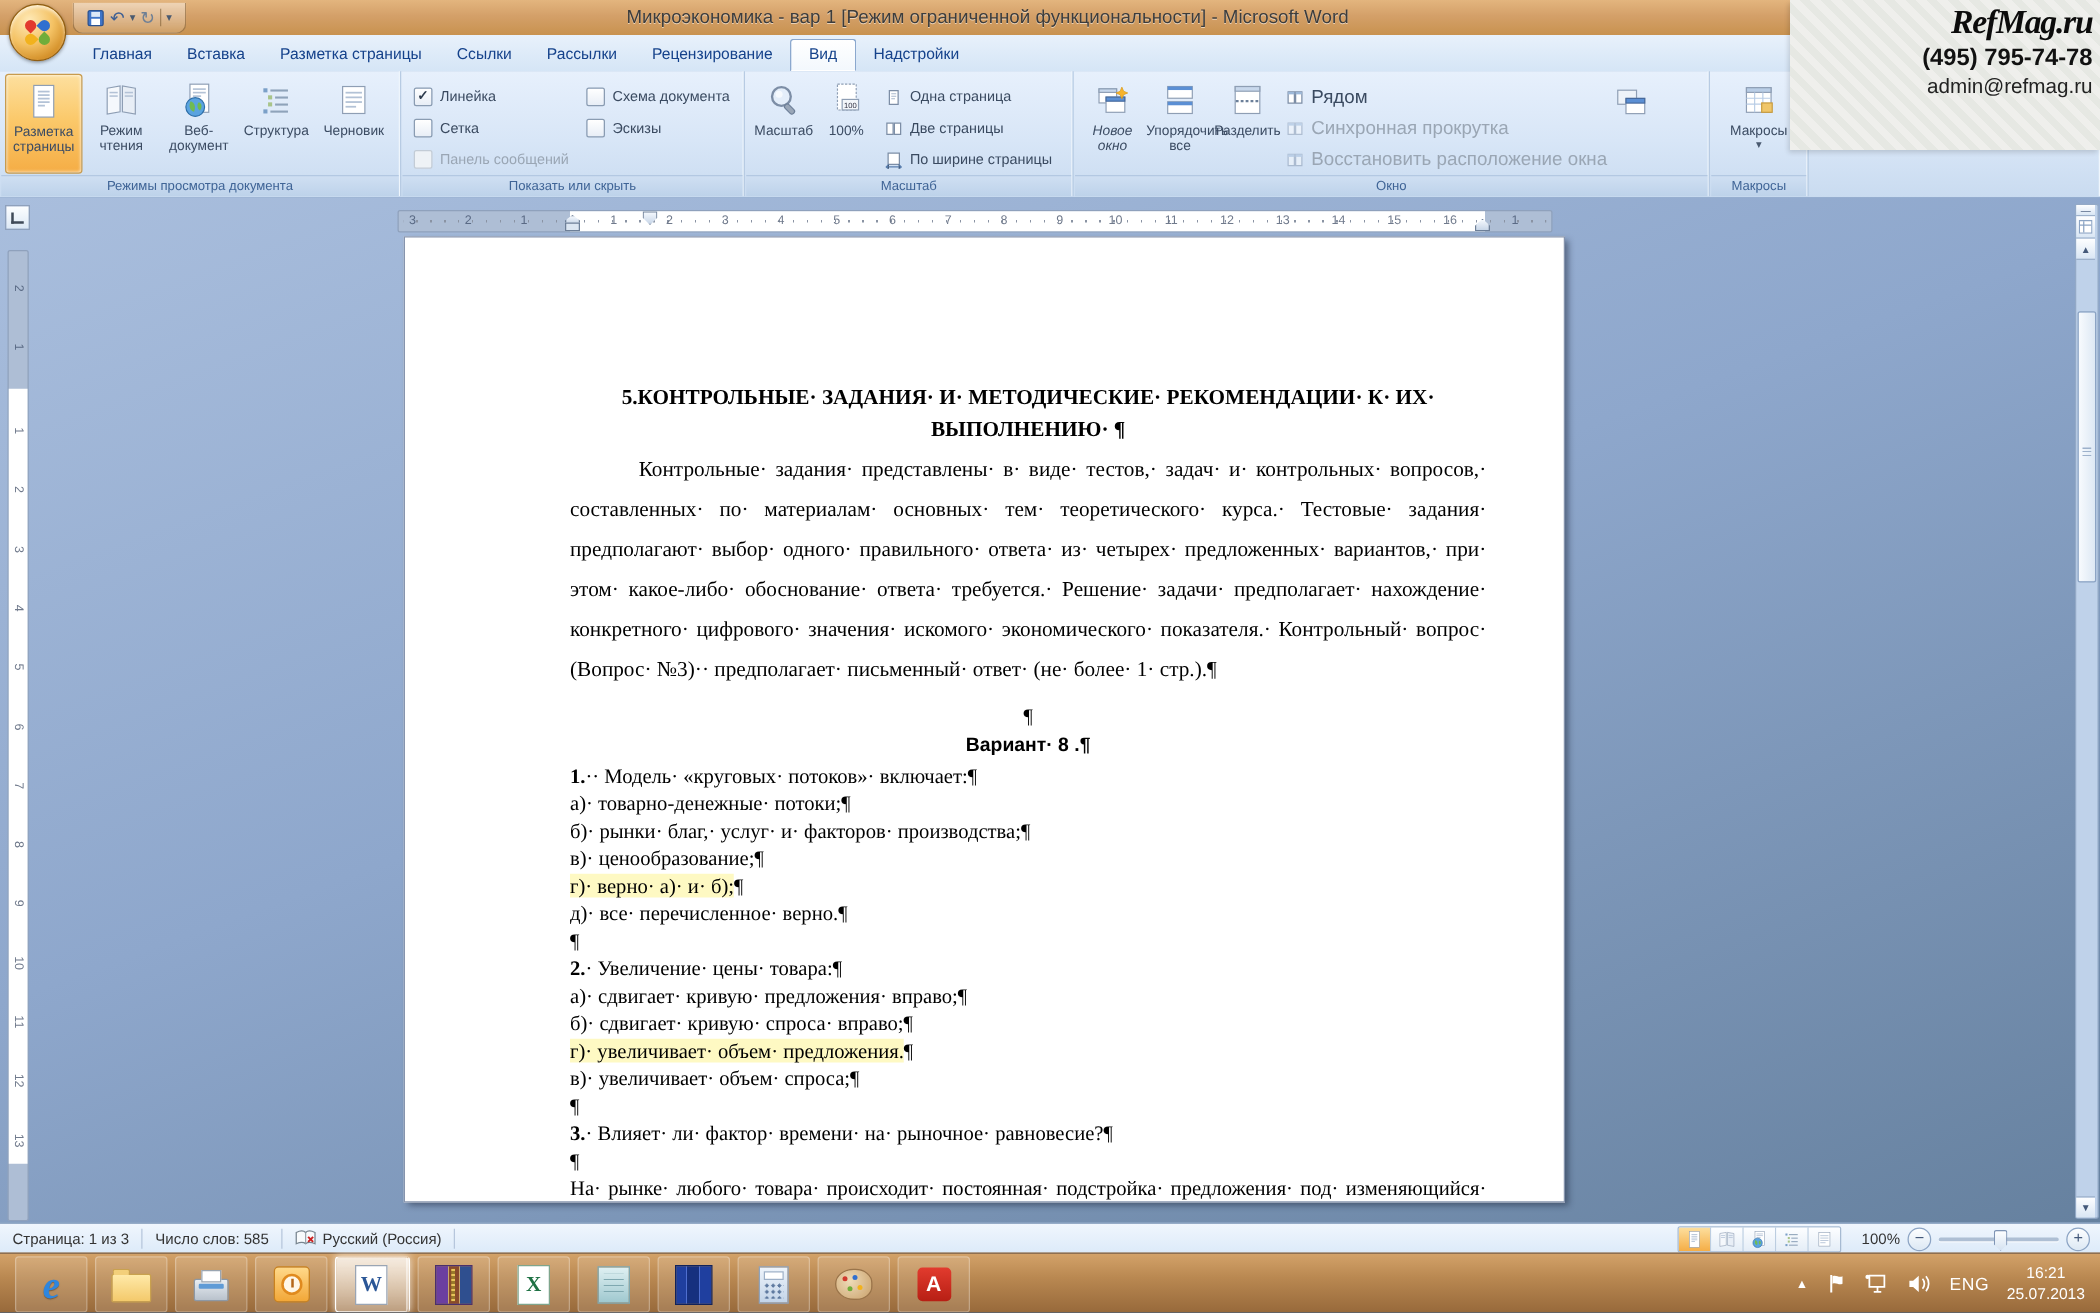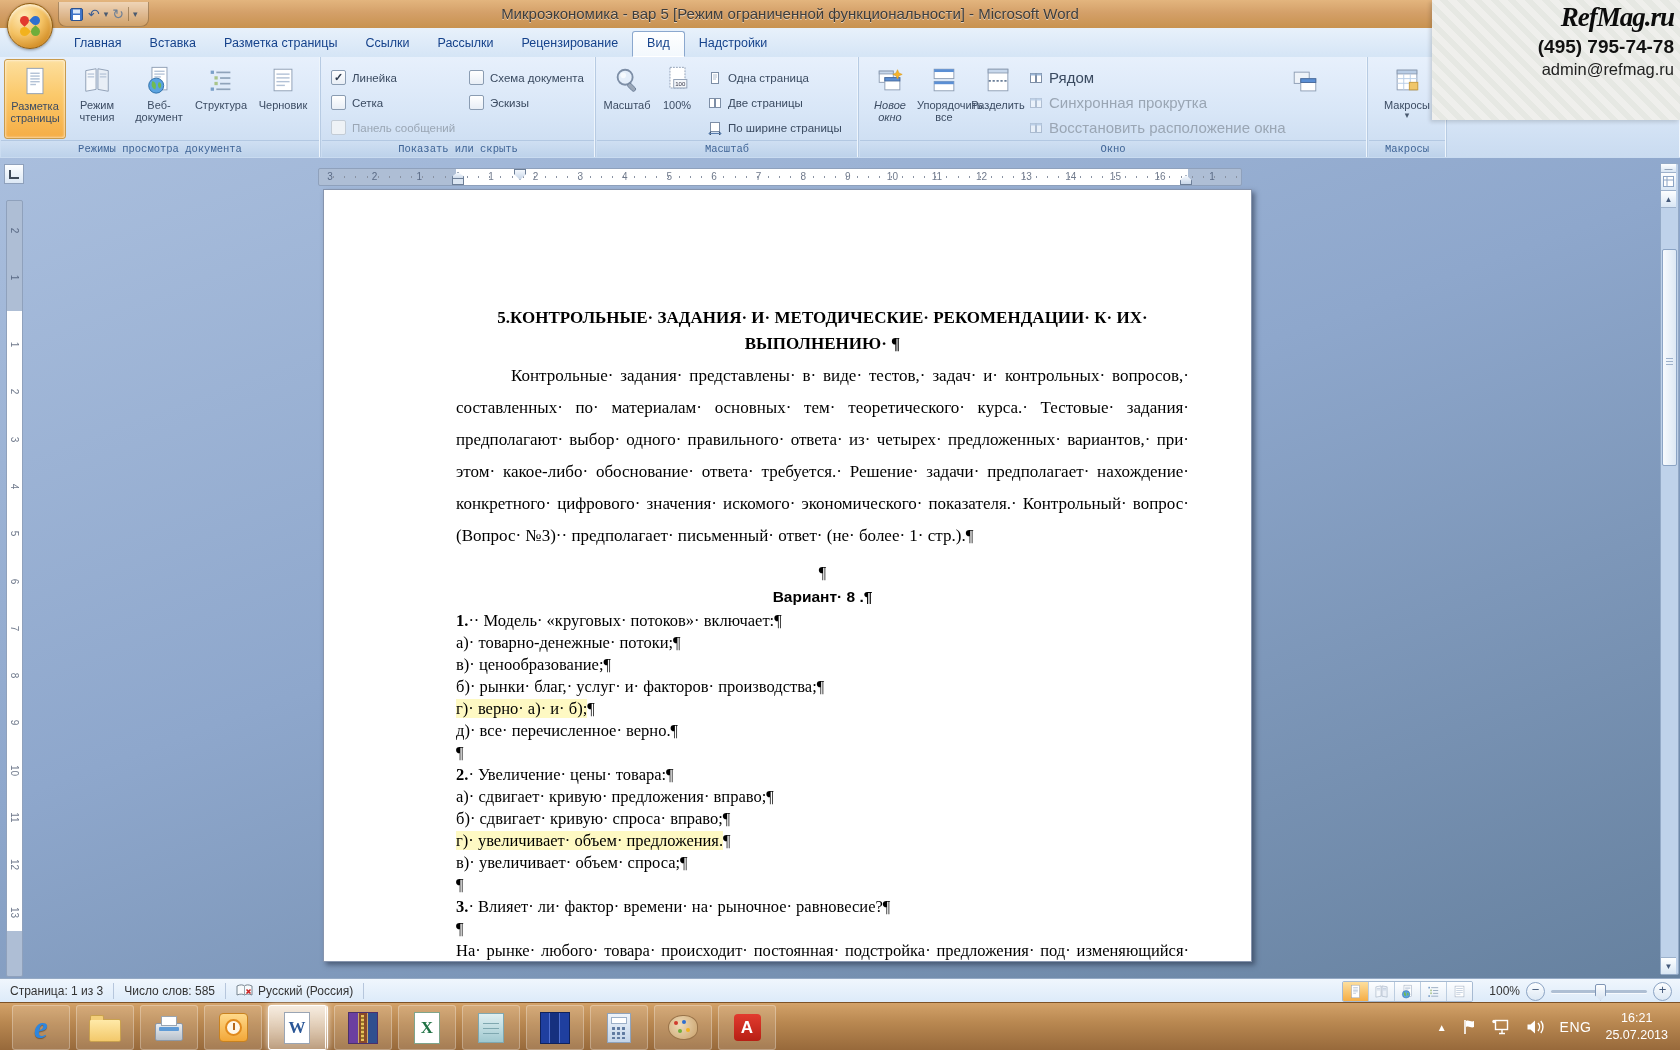--- a/index.html
+++ b/index.html
@@ -32,21 +32,21 @@
   .tabs{position:absolute;left:60px;top:3px;display:flex;height:26px;}
   .tab{padding:0 14px;line-height:25px;font-size:12.5px;color:#15428b;border-radius:3px 3px 0 0;}
   .tab.active{background:linear-gradient(#ffffff,#f3f8fd);border:1px solid #8ba8ce;border-bottom:1px solid #fff;
     line-height:23px;color:#15428b;}
   
   .ribbon{position:absolute;left:0;top:57px;width:1680px;height:101px;
     background:linear-gradient(#e7f0fc,#d8e6f7 55%,#c9dbf0);border-bottom:1px solid #8fa8c8;display:flex;}
   .rgroup{position:relative;height:100px;border-right:1px solid #b7cbe3;box-shadow:inset -1px 0 0 #eef5fc;}
   .glab{position:absolute;left:1px;right:1px;bottom:0;height:16px;font-size:10.5px;color:#3f6496;
     text-align:center;line-height:16px;background:linear-gradient(#cfdff2,#bdd2ea);
-    border-top:1px solid #b3c8e2;white-space:nowrap;overflow:hidden;font-family:Liberation Mono, monospace;}
+    border-top:1px solid #b3c8e2;white-space:nowrap;overflow:hidden;}
   .bigrow{display:flex;align-items:flex-start;padding:2px 4px 0 4px;}
   .bigbtn{width:62px;min-height:78px;border-radius:3px;text-align:center;padding-top:2px;}
   .bigbtn .bico{height:38px;display:flex;align-items:center;justify-content:center;}
   .bigbtn .blab{font-size:11px;line-height:12px;color:#3c4c63;}
   .bigbtn.on{background:linear-gradient(#fddf9e,#fbc96b 45%,#f5ad45);border:1px solid #c89b4e;
     box-shadow:inset 0 0 3px #fff;width:60px;min-height:76px;}
   .caret-s{font-size:9px;color:#4a5a70;line-height:9px;}
   .chkcol{position:absolute;top:8px;}
   .chkrow{display:flex;align-items:center;height:25px;gap:6px;}
   .cbx{width:13px;height:13px;background:linear-gradient(#fff,#e8eef6);border:1px solid #8a9cb2;
@@ -213,21 +213,21 @@
             <rect x="4" y="2.5" width="7" height="4" fill="#dce8f8"></rect>
             <rect x="4" y="8" width="7" height="5" fill="#fff"></rect>
           </svg>
       </span>
       <span class="glyph">↶</span>
       <span class="caret">▾</span>
       <span class="glyph dim">↻</span>
       <span class="sep"></span>
       <span class="caret">▾</span>
     </div>
-    <div class="win-title">Микроэкономика - вар 5 [Режим ограниченной функциональности]  -  Microsoft Word</div>
+    <div class="win-title">Микроэкономика - вар 1 [Режим ограниченной функциональности]  -  Microsoft Word</div>
   </div>
   <div class="orb">
     <div class="orb-flower">
         <i></i>
         <i></i>
         <i></i>
         <i></i>
       </div>
   </div>
 
@@ -570,22 +570,22 @@
         <div class="doc-heading">
           <div>5.КОНТРОЛЬНЫЕ· ЗАДАНИЯ· И· МЕТОДИЧЕСКИЕ· РЕКОМЕНДАЦИИ· К· ИХ·</div>
           <div>ВЫПОЛНЕНИЮ· ¶</div>
         </div>
         <div class="doc-intro">Контрольные· задания· представлены· в· виде· тестов,· задач· и· контрольных· вопросов,· составленных· по· материалам· основных· тем· теоретического· курса.· Тестовые· задания· предполагают· выбор· одного· правильного· ответа· из· четырех· предложенных· вариантов,· при· этом· какое-либо· обоснование· ответа· требуется.· Решение· задачи· предполагает· нахождение· конкретного· цифрового· значения· искомого· экономического· показателя.· Контрольный· вопрос· (Вопрос· №3)·· предполагает· письменный· ответ· (не· более· 1· стр.).¶</div>
         <div class="doc-center-p">¶</div>
         <div class="doc-variant">Вариант· 8 .¶</div>
         <div class="doc-lines" id="doc-lines">
             <div class="dline"><b>1.</b><span>·· Модель· «круговых· потоков»· включает:</span><span>¶</span></div>
             <div class="dline"><span>а)· товарно-денежные· потоки;</span><span>¶</span></div>
+            <div class="dline"><span>б)· рынки· благ,· услуг· и· факторов· производства;</span><span>¶</span></div>
             <div class="dline"><span>в)· ценообразование;</span><span>¶</span></div>
-            <div class="dline"><span>б)· рынки· благ,· услуг· и· факторов· производства;</span><span>¶</span></div>
             <div class="dline"><span class="hl">г)· верно· а)· и· б);</span><span>¶</span></div>
             <div class="dline"><span>д)· все· перечисленное· верно.</span><span>¶</span></div>
             <div class="dline">¶</div>
             <div class="dline"><b>2.</b><span>· Увеличение· цены· товара:</span><span>¶</span></div>
             <div class="dline"><span>а)· сдвигает· кривую· предложения· вправо;</span><span>¶</span></div>
             <div class="dline"><span>б)· сдвигает· кривую· спроса· вправо;</span><span>¶</span></div>
             <div class="dline"><span class="hl">г)· увеличивает· объем· предложения.</span><span>¶</span></div>
             <div class="dline"><span>в)· увеличивает· объем· спроса;</span><span>¶</span></div>
             <div class="dline">¶</div>
             <div class="dline"><b>3.</b><span>· Влияет· ли· фактор· времени· на· рыночное· равновесие?</span><span>¶</span></div>

